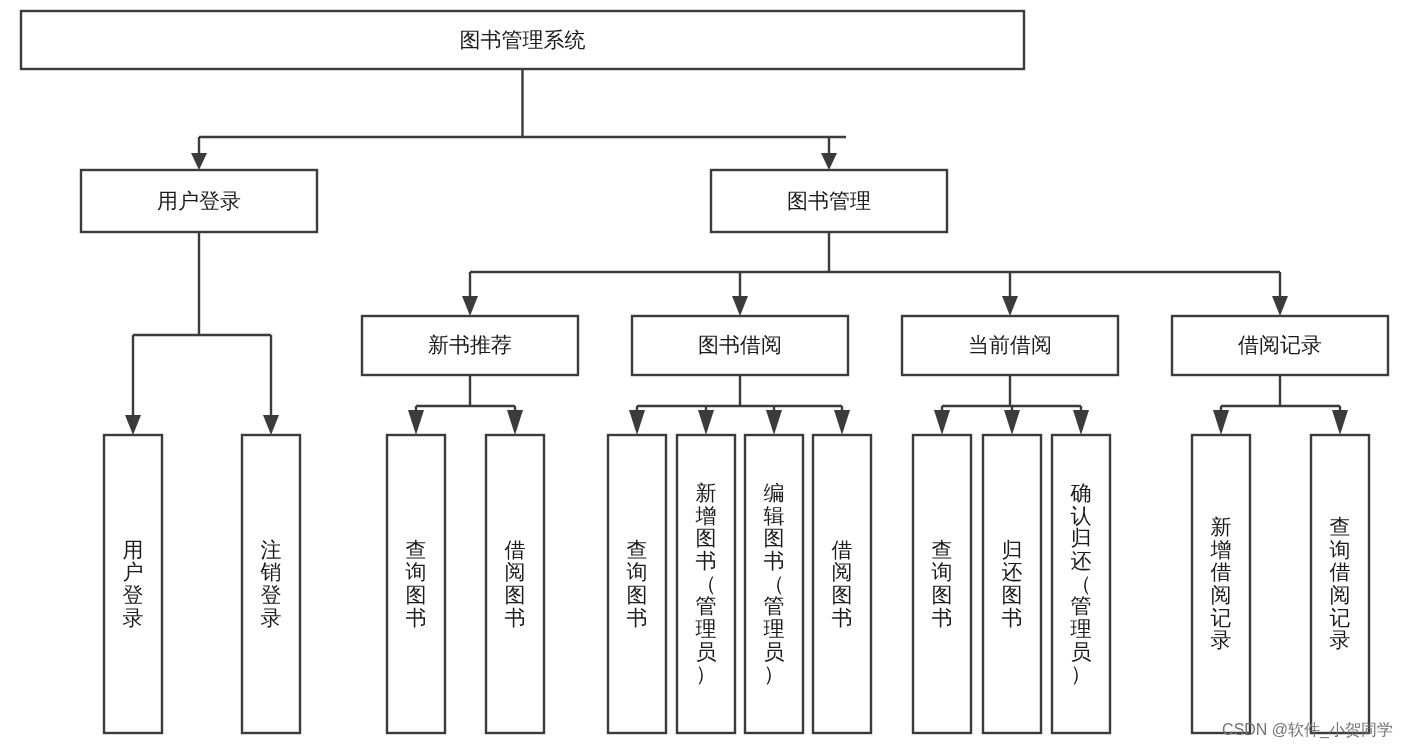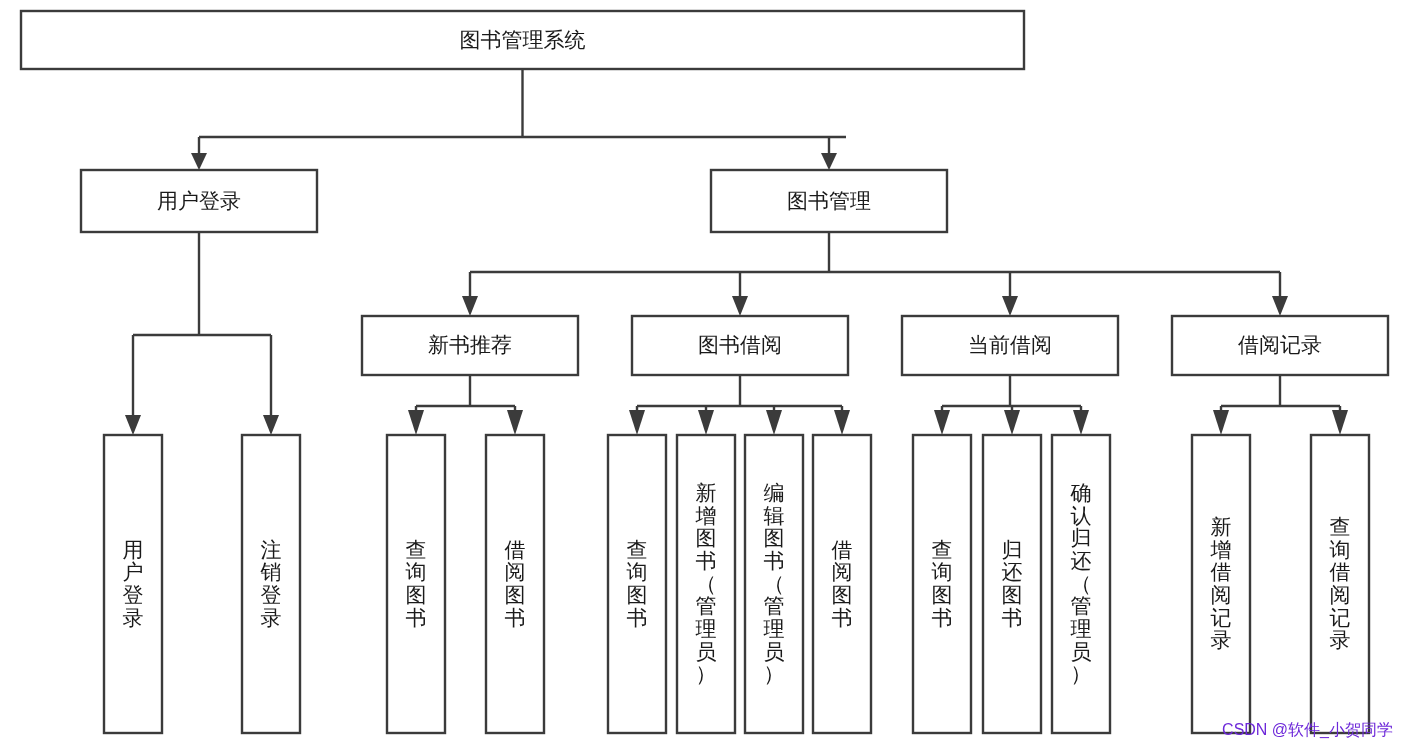--- a/index.html
+++ b/index.html
@@ -69,21 +69,21 @@
     text-align: center;
     white-space: pre-line;
     letter-spacing: 0;
   }
   .watermark {
     position: absolute;
     right: 12px;
     bottom: 6px;
     font-family: "Liberation Sans", "DejaVu Sans", sans-serif;
     font-size: 16px;
-    color: #6d28d9;
+    color: #737373;
     white-space: nowrap;
     user-select: none;
   }
 </style>
 </head>
 <body>
 
 <div id="diagram-root">
 
   <svg class="diagram-canvas" viewBox="0 0 1405 747">

